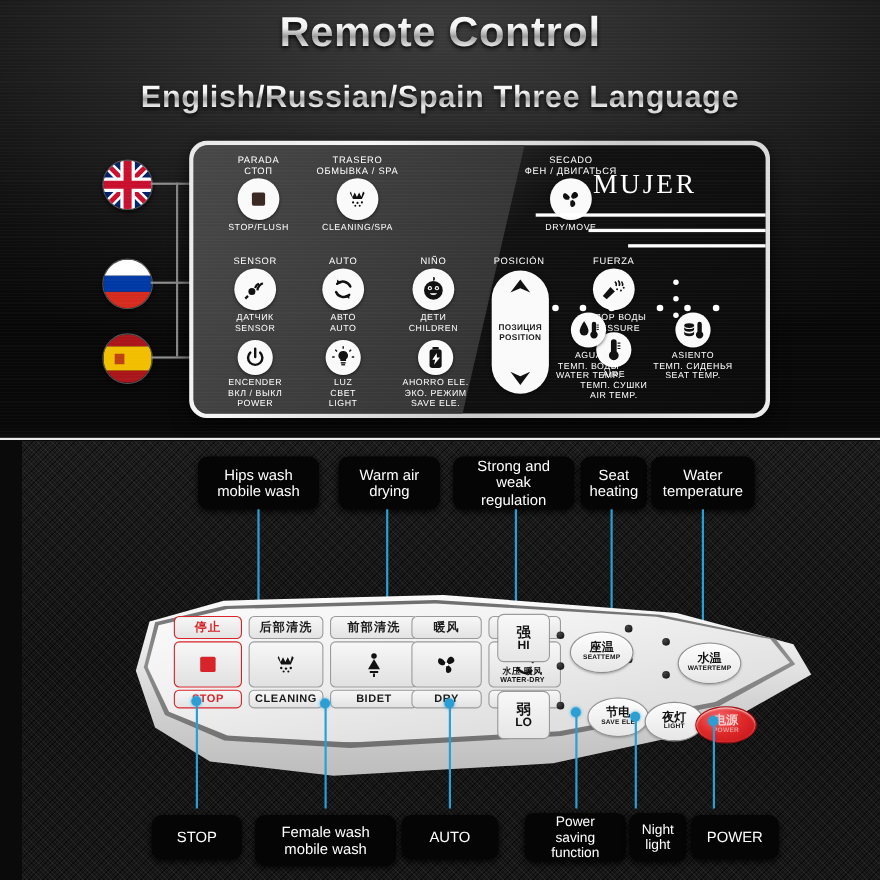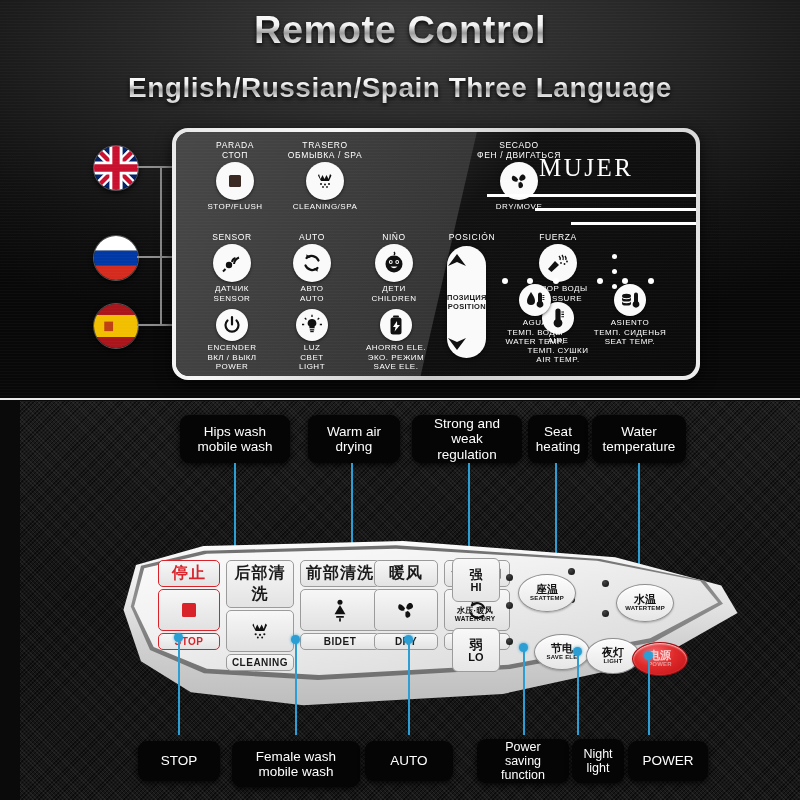--- a/index.html
+++ b/index.html
@@ -71,22 +71,22 @@
   .circ{
     width:38px;height:38px;border-radius:50%;background:#fafafa;
     margin:2px auto;display:flex;align-items:center;justify-content:center;
     box-shadow:0 1px 3px rgba(0,0,0,.6);
   }
   .circ svg{display:block;}
   .circ-sm{width:32px;height:32px;}
 
   
   #pos-pad{
-    position:absolute;width:39px;height:112px;border-radius:26px;background:#fafafa;
-    display:flex;flex-direction:column;align-items:flex-start;justify-content:space-between;
+    position:absolute;width:52px;height:112px;border-radius:26px;background:#fafafa;
+    display:flex;flex-direction:column;align-items:center;justify-content:space-between;
     padding:7px 0;box-sizing:border-box;box-shadow:0 1px 4px rgba(0,0,0,.6);
   }
   #pos-pad .pos-txt{font-size:7.5px;color:#1a1a1a;text-align:center;line-height:9px;letter-spacing:.3px;font-weight:bold;}
 
   
   .led{position:absolute;width:5px;height:5px;border-radius:50%;background:#fff;}
 
   
   #brand{position:absolute;font-family:"Liberation Serif",serif;color:#fff;font-size:25px;letter-spacing:2.5px;}
   .brand-line{position:absolute;height:3px;background:#fff;}
@@ -132,21 +132,21 @@
   }
   #seat-face{
     position:absolute;left:14px;top:14px;right:19px;bottom:31px;
     background:linear-gradient(170deg,#fbfbfb 0%,#f2f2f2 35%,#e2e2e2 70%,#d8d8d8 100%);
     clip-path:polygon(2.4% 16%,.7% 46%,4% 78%,13% 95%,32% 100%,64% 92%,88% 71%,99.5% 43%,96.5% 26%,79% 10%,45% 0.5%,13% 4.5%);
   }
 
   .sq-btn{position:absolute;text-align:center;}
   .sq-cn{
     border:1px solid #9b9b9b;border-radius:5px;background:linear-gradient(180deg,#f7f7f7,#e3e3e3);
-    font-size:16px;font-weight:bold;color:#1a1a1a;padding:2px 0;letter-spacing:1px;
+    font-size:11px;font-weight:bold;color:#1a1a1a;padding:2px 0;letter-spacing:1px;
   }
   .sq-ic{
     border:1px solid #9b9b9b;border-radius:5px;background:linear-gradient(180deg,#f7f7f7,#e1e1e1);
     margin-top:2px;height:40px;display:flex;align-items:center;justify-content:center;
   }
   .sq-en{
     border:1px solid #9b9b9b;border-radius:5px;background:linear-gradient(180deg,#f7f7f7,#e3e3e3);
     margin-top:2px;font-size:10px;font-weight:bold;color:#1a1a1a;padding:2px 0;letter-spacing:.5px;
   }
   .red-txt{color:#d8232a !important;border-color:#d8232a !important;}

